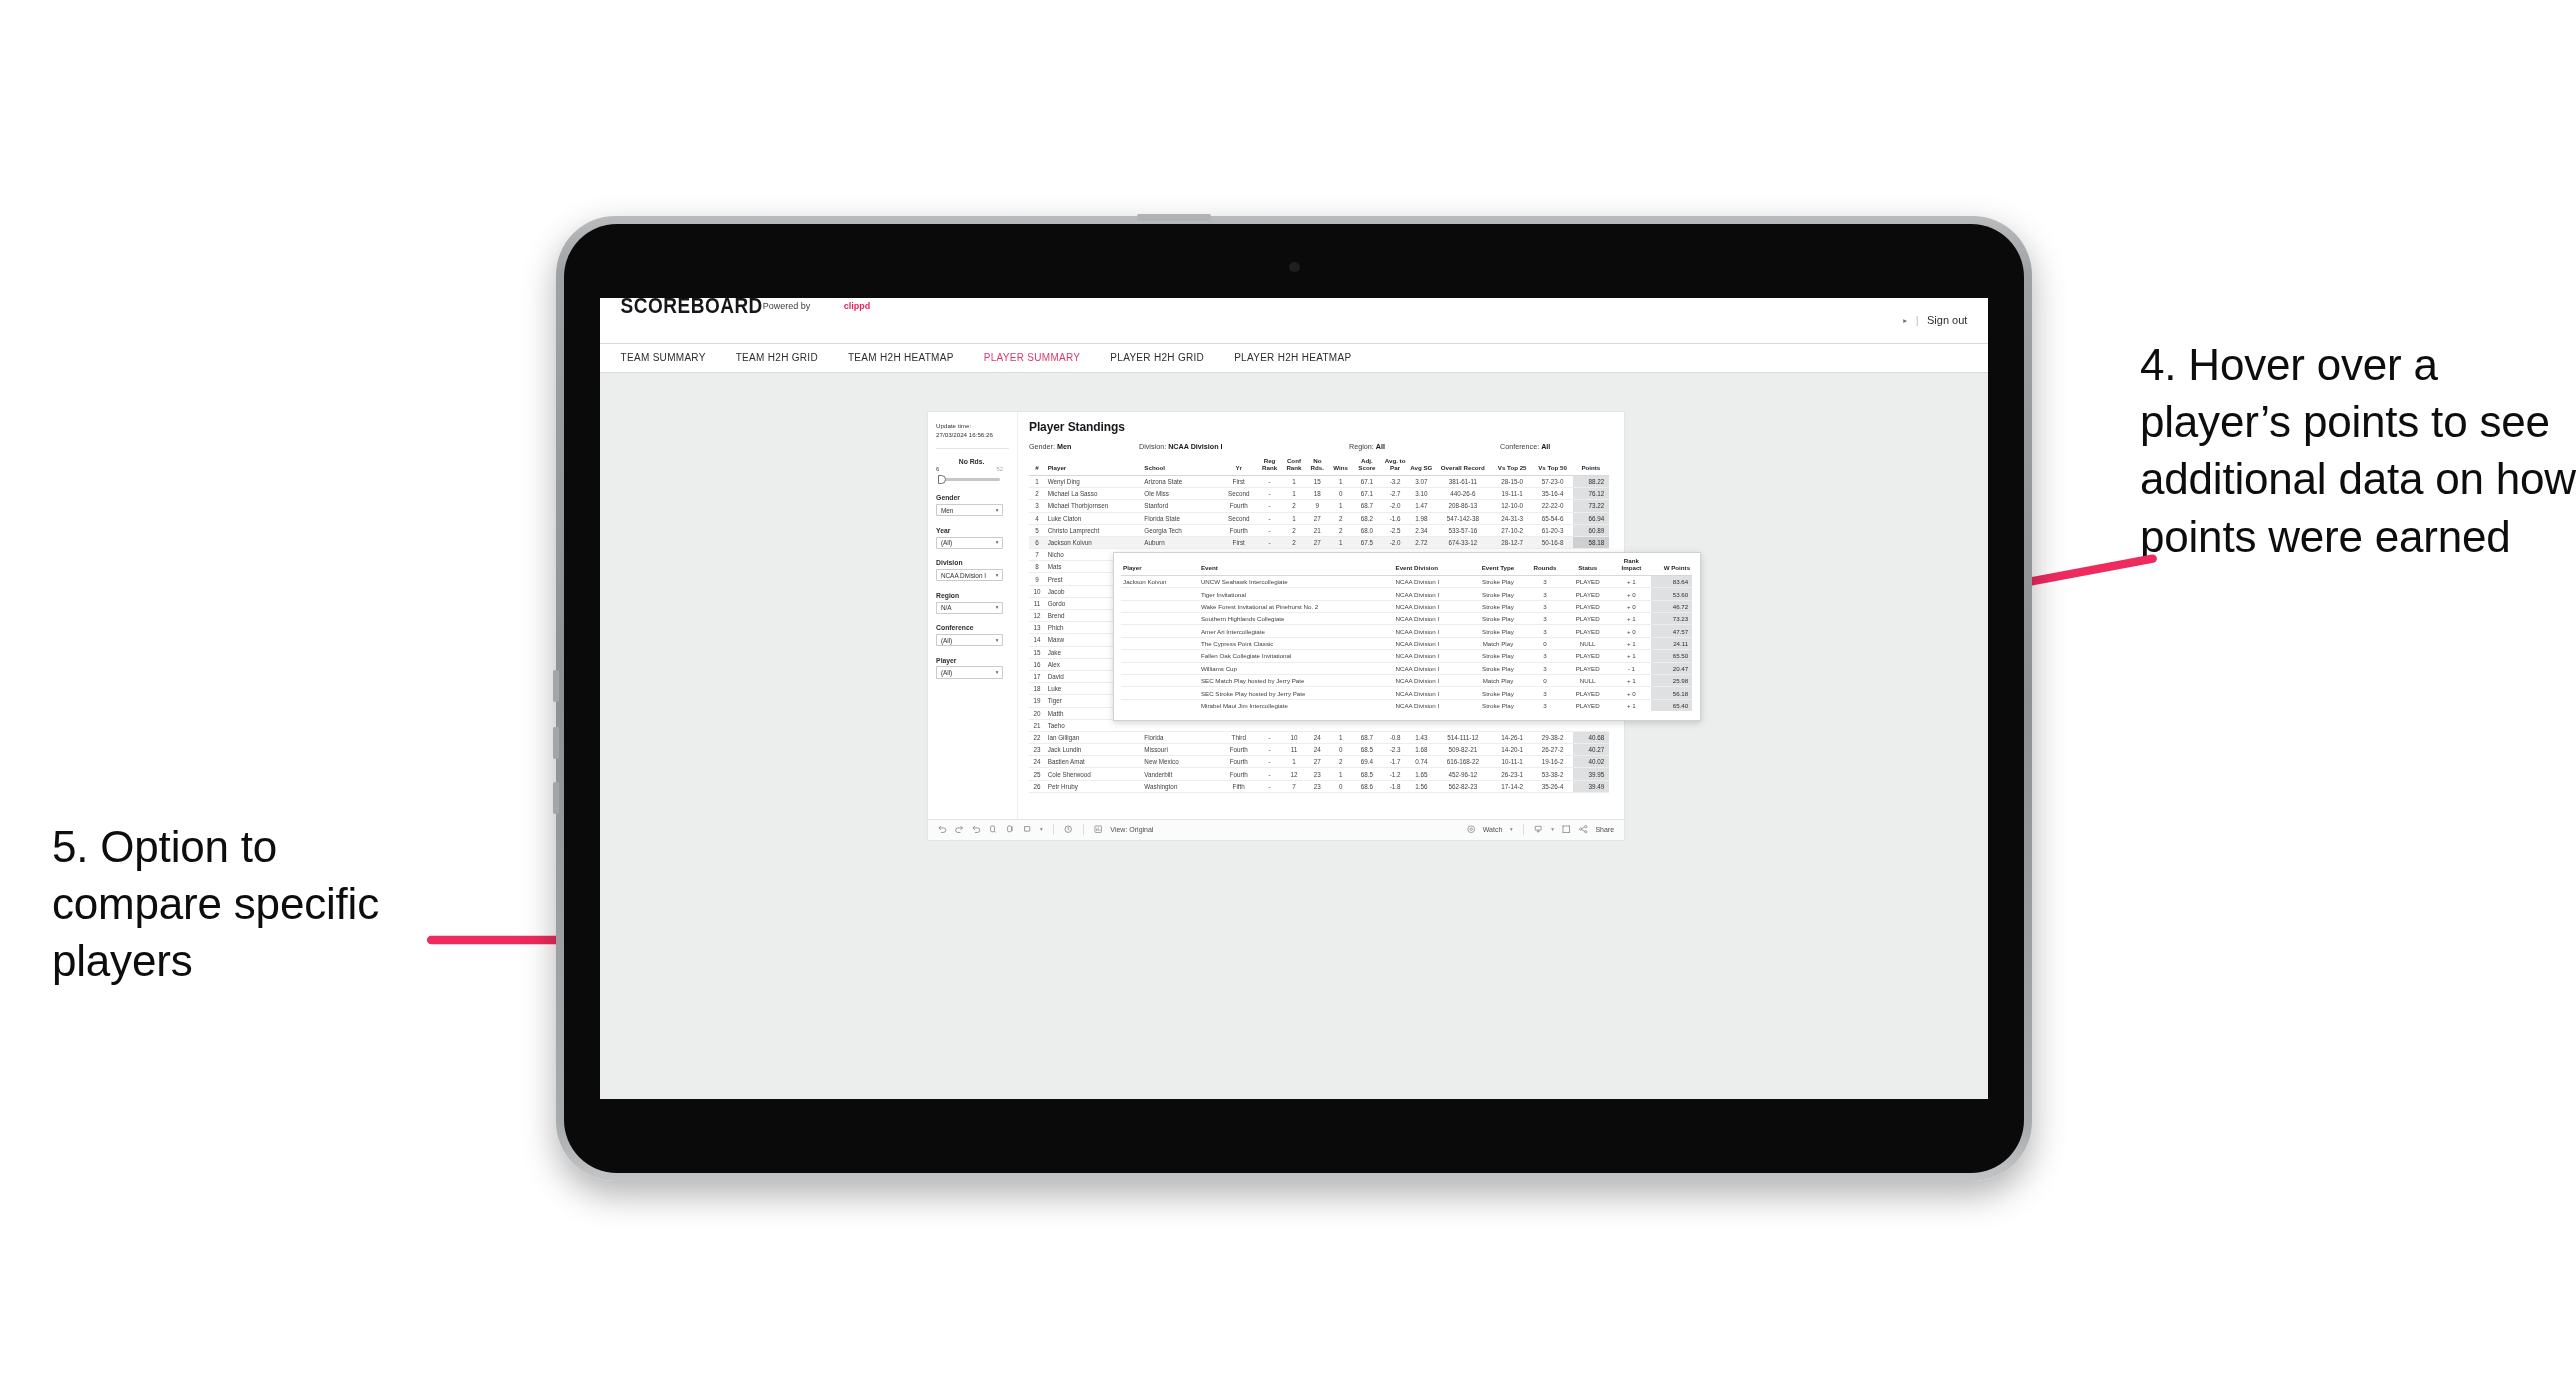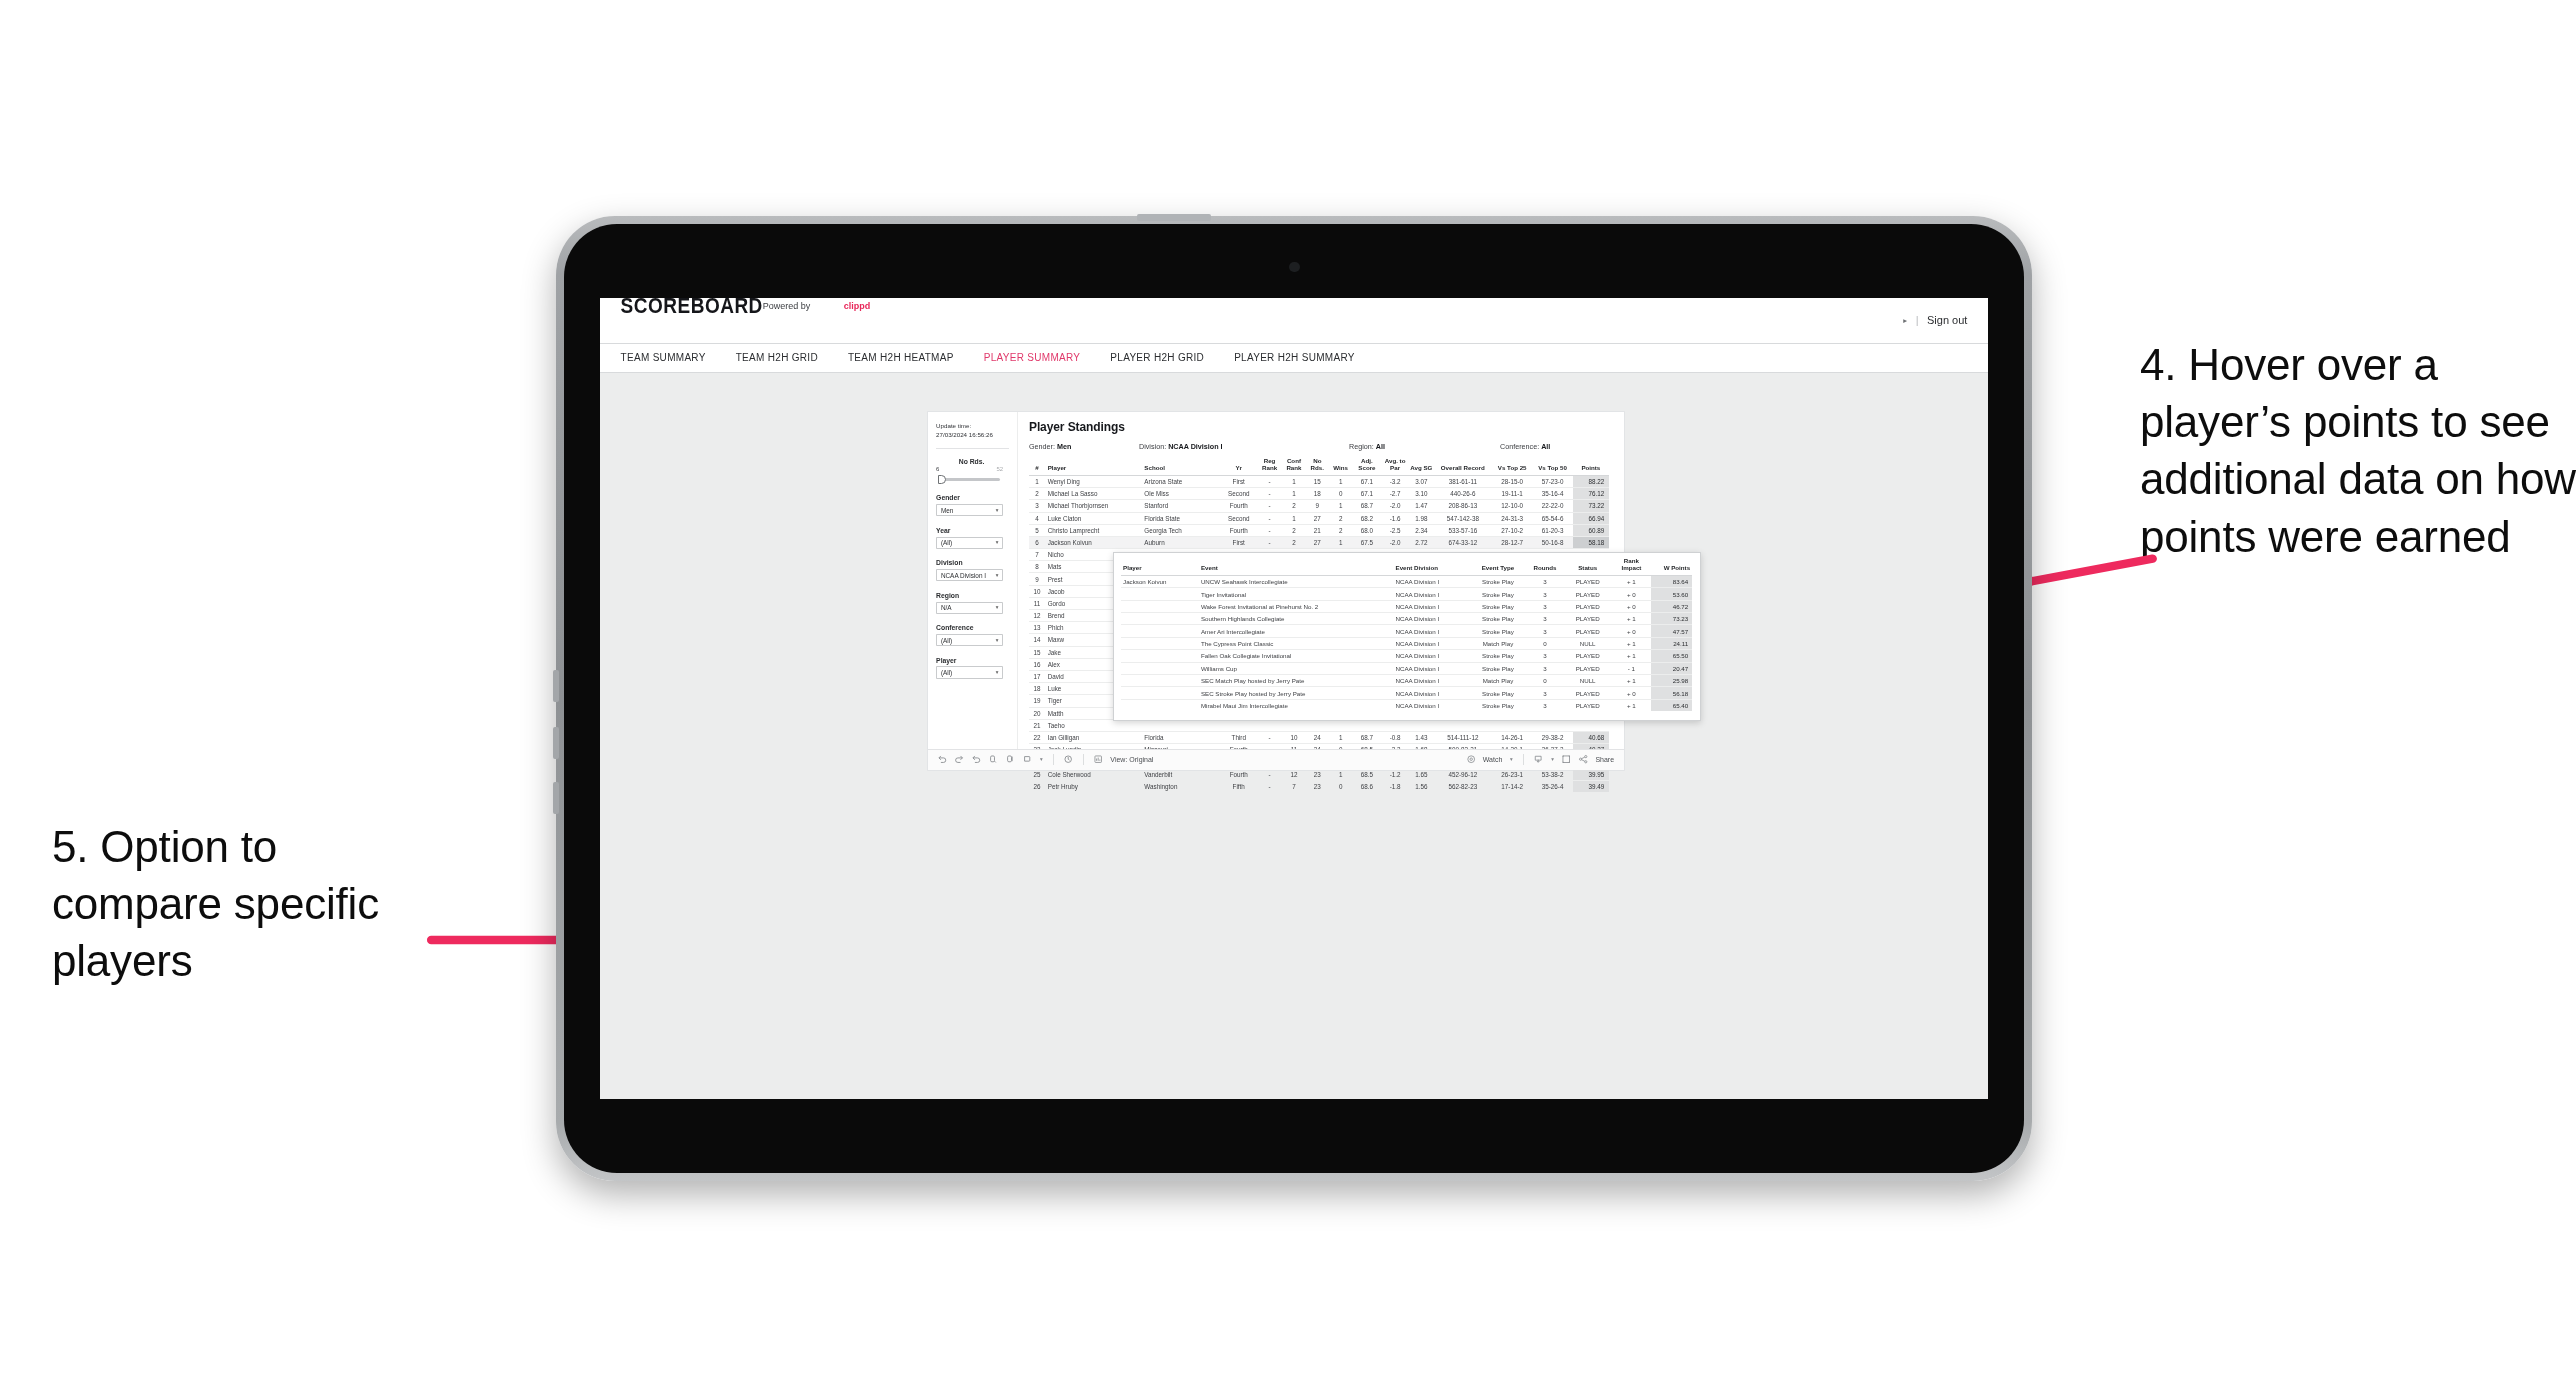--- a/index.html
+++ b/index.html
@@ -57,21 +57,21 @@
   .caret-sm{font-size:7.6px;color:#6d7073;}
 
   .subbar{position:absolute;left:0;top:45px;right:0;height:28px;background:#ffffff;border-top:0.9px solid #d8dadc;border-bottom:0.9px solid #d8dadc;display:flex;align-items:center;}
   .subbar a{font-size:10px;color:#2b2d30;text-decoration:none;letter-spacing:0.3px;padding:0 15px;}
   .subbar a:first-child{padding-left:21px;}
   .subbar a.active{color:#e0386a;}
 
   
   .canvas{position:absolute;left:0;top:75px;right:0;bottom:0;background:#eceded;}
   .viz{
-    position:absolute;left:328px;top:39px;width:696px;height:358px;background:#ffffff;
+    position:absolute;left:328px;top:39px;width:696px;height:428px;background:#ffffff;
     box-shadow:0 0 0 0.9px #e2e3e5;display:flex;
   }
 
   
   .filters{width:90px;flex:0 0 90px;padding:9.5px 0 0 8.5px;box-sizing:border-box;border-right:0.9px solid #eceded;}
   .upd{font-size:6.2px;color:#2f3135;line-height:1.5;}
   .filter-rule{height:0.9px;background:#e2e3e5;margin:8.5px 7.6px 8.5px 0;}
   .fblock{margin-bottom:10.4px;}
   .flabel{font-size:6.8px;font-weight:700;color:#2b2d30;margin-bottom:2.8px;}
   .fsel{
@@ -185,21 +185,21 @@
               <a href="#" style="color:#2b2d30;text-decoration:none;">Sign out</a>
             </div>
           </div>
 
           <div class="subbar">
             <a href="#">TEAM SUMMARY</a>
             <a href="#">TEAM H2H GRID</a>
             <a href="#">TEAM H2H HEATMAP</a>
             <a href="#" class="active">PLAYER SUMMARY</a>
             <a href="#">PLAYER H2H GRID</a>
-            <a href="#">PLAYER H2H SUMMARY</a>
+            <a href="#">PLAYER H2H HEATMAP</a>
           </div>
 
           <div class="canvas">
             <div class="viz">
 
               <div class="filters">
                 <div class="upd">
                   <div>Update time:</div>
                   <div>27/03/2024 16:56:26</div>
                 </div>

